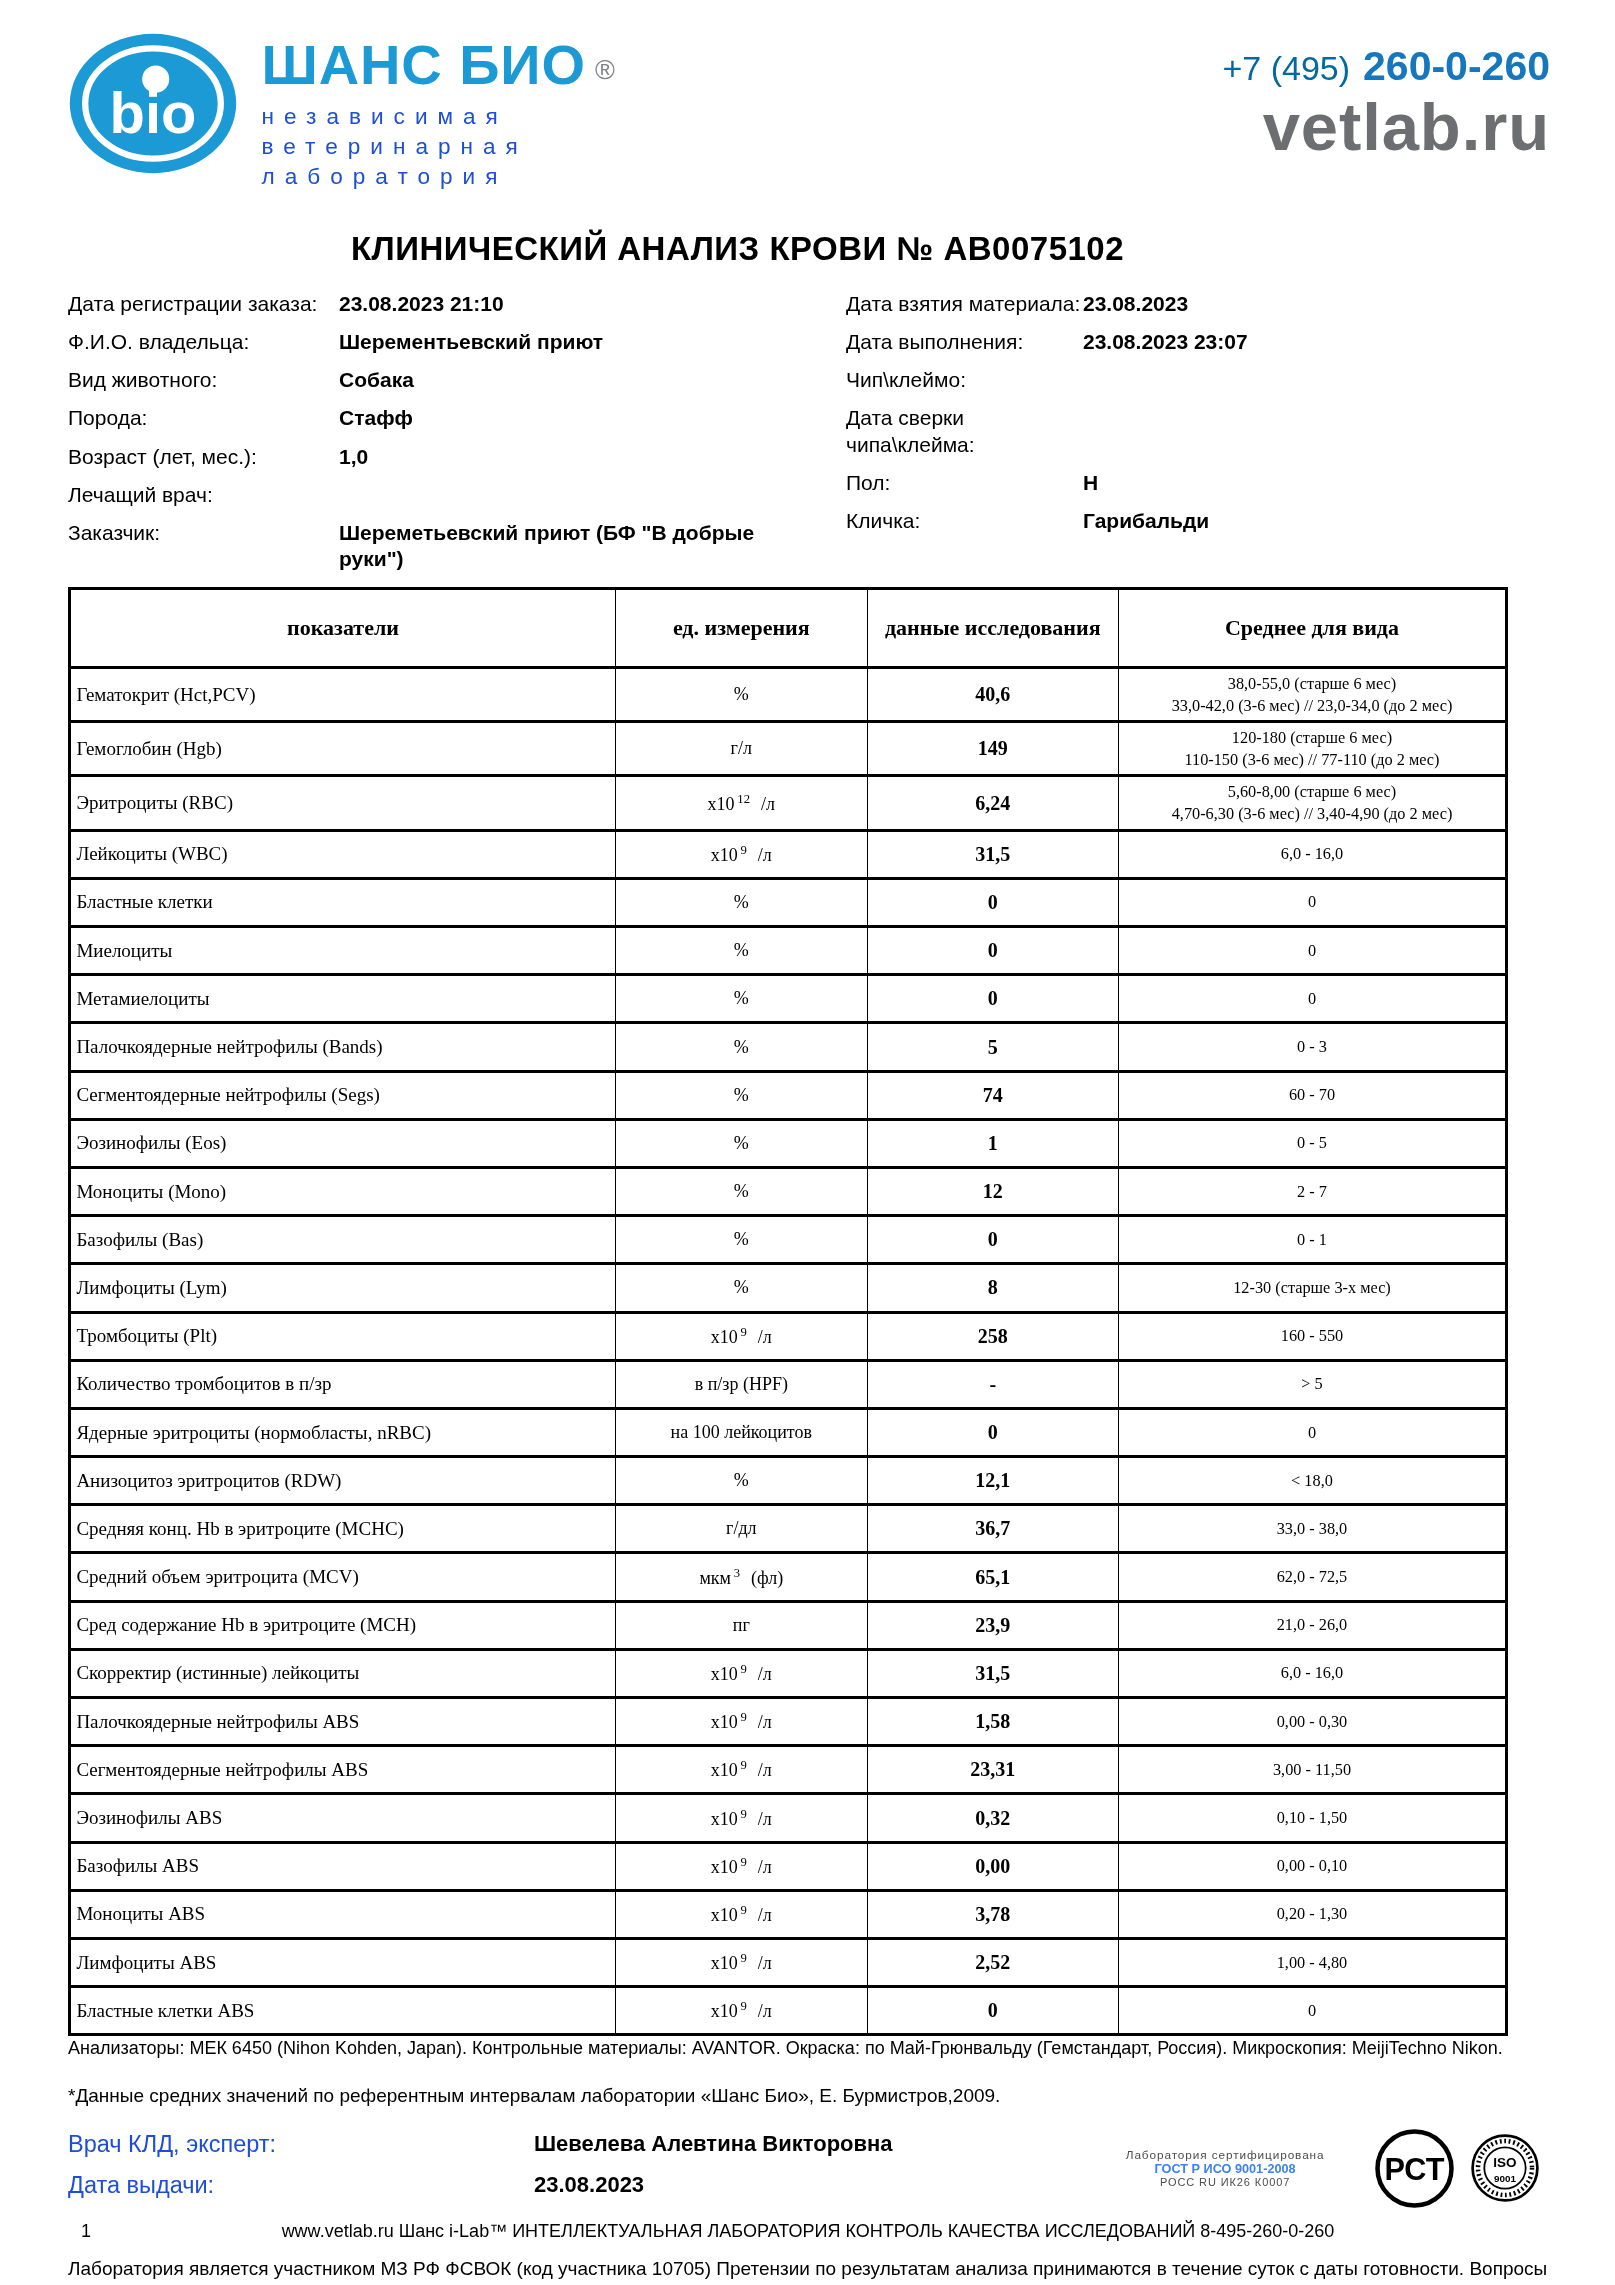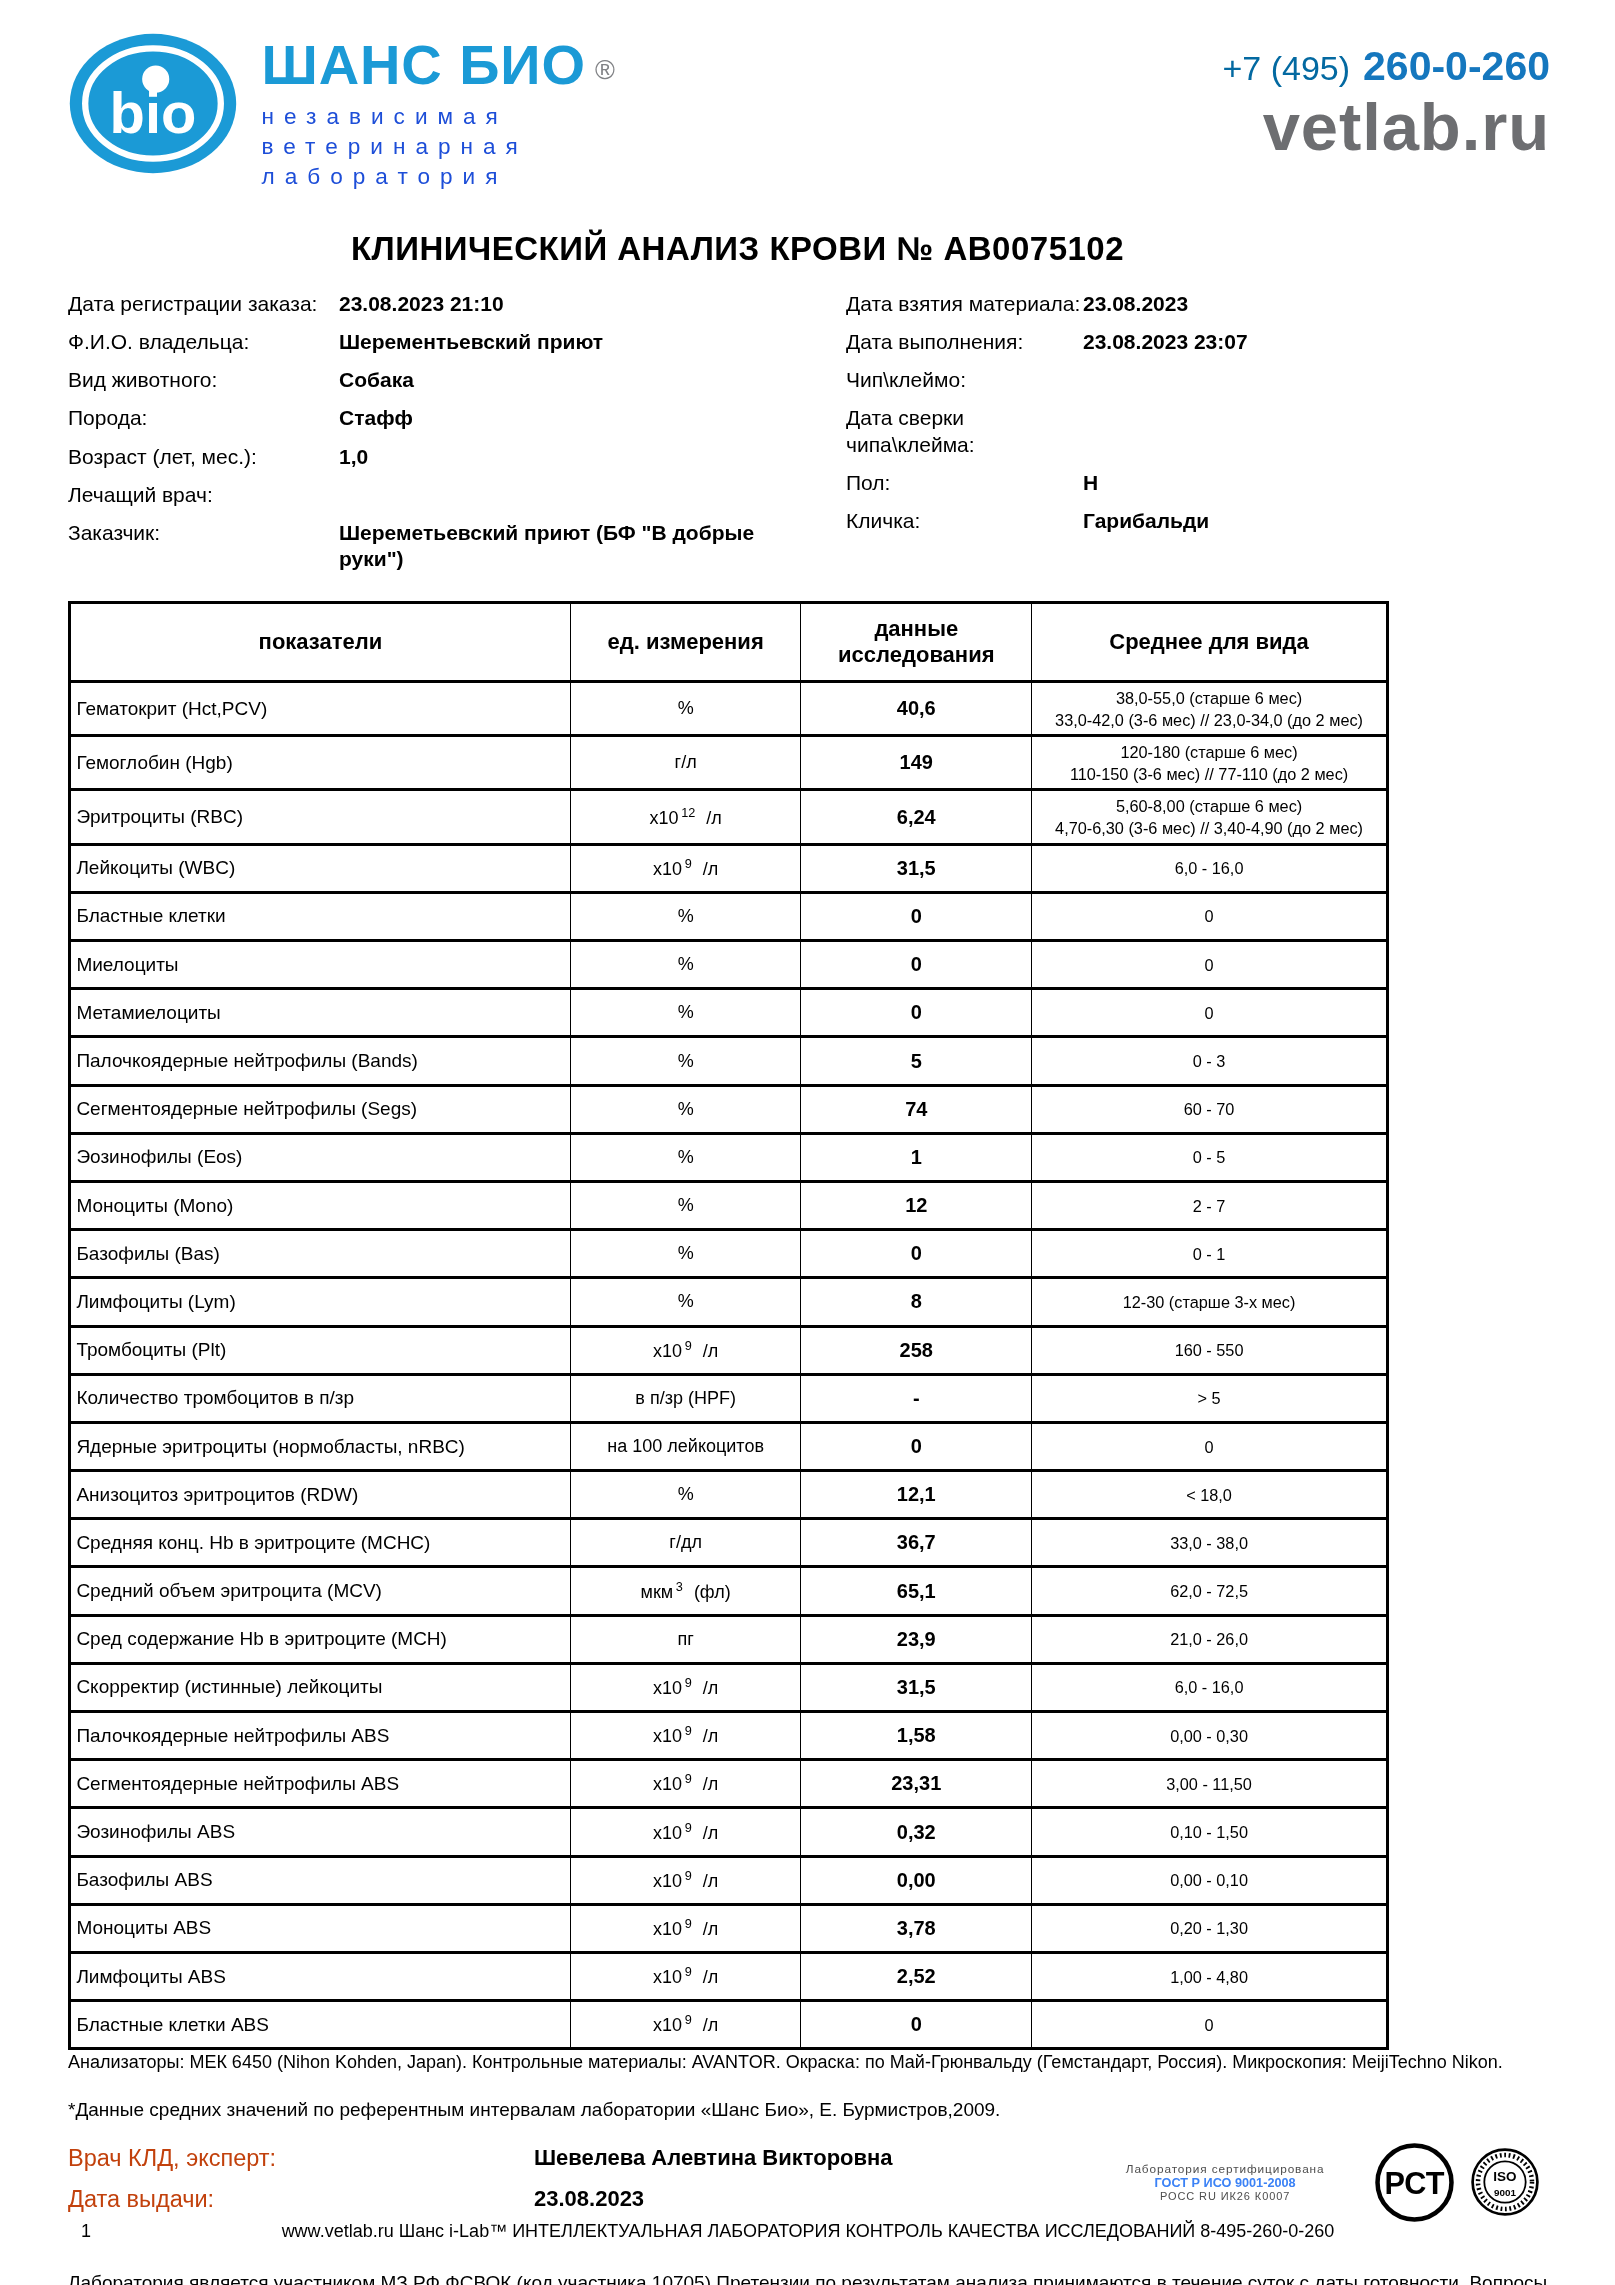--- a/index.html
+++ b/index.html
@@ -35,22 +35,22 @@
   .info-col.right{width:704px;}
   .info-row{display:flex;margin-bottom:11.8px;}
   .info-label{font-size:21px;line-height:1.25;}
   .info-value{font-size:21px;font-weight:bold;line-height:1.25;}
   .info-col.left  .info-label{width:271px;flex:0 0 271px;}
   .info-col.left  .info-value{width:470px;}
   .info-col.right .info-label{width:237px;flex:0 0 237px;}
   .info-col.right .info-value{width:380px;}
 
   
-  table.results{border-collapse:collapse;width:1321px;margin-top:17px;
-    border:3.6px solid #000;table-layout:fixed;}
+  table.results{border-collapse:collapse;width:1440px;margin-top:3px;
+    border:3.6px solid #000;table-layout:fixed;font-family:Liberation Serif, serif;}
   table.results th,table.results td{
     border-left:1.8px solid #000;border-right:1.8px solid #000;
     border-top:3.6px solid #000;border-bottom:3.6px solid #000;
     padding:3.6px 5.4px;vertical-align:middle;}
   col.c-name{width:38%;}
   col.c-unit{width:17.5%;}
   col.c-val{width:17.5%;}
   col.c-ref{width:27%;}
   th{font-size:22px;font-weight:bold;text-align:center;height:69px;}
   td.name{font-size:19px;text-align:left;padding-left:7.2px;height:38px;}
@@ -59,21 +59,21 @@
   td.value{font-size:20px;font-weight:bold;text-align:center;}
   td.ref{font-size:16.3px;text-align:center;line-height:1.35;}
 
   
   .analyzers-note{width:1482px;font-size:18px;line-height:1.4;}
   .reference-note{margin-top:23.5px;width:1482px;font-size:19px;}
 
   
   .signature{margin-top:23.5px;position:relative;width:1482px;min-height:109px;}
   .sig-row{display:flex;margin-bottom:14.5px;}
-  .sig-label{width:466px;flex:0 0 466px;font-size:23.5px;color:#c2410c;}
+  .sig-label{width:466px;flex:0 0 466px;font-size:23.5px;color:#1d4ed8;}
   .sig-value{font-size:22px;font-weight:bold;}
   .stamp-block{position:absolute;right:9px;top:-3.6px;display:flex;align-items:center;}
   .cert-text{text-align:center;color:#4d4d4d;width:271px;}
   .cert-text .l1{font-size:11.8px;letter-spacing:0.9px;}
   .cert-text .l2{font-size:12.7px;font-weight:bold;color:#3b82f6;}
   .cert-text .l3{font-size:11px;letter-spacing:0.9px;}
   .stamp-block svg{margin-left:12.7px;}
 
   
   .disclaimer{margin-top:16.3px;width:1482px;font-size:19px;line-height:1.42;}

